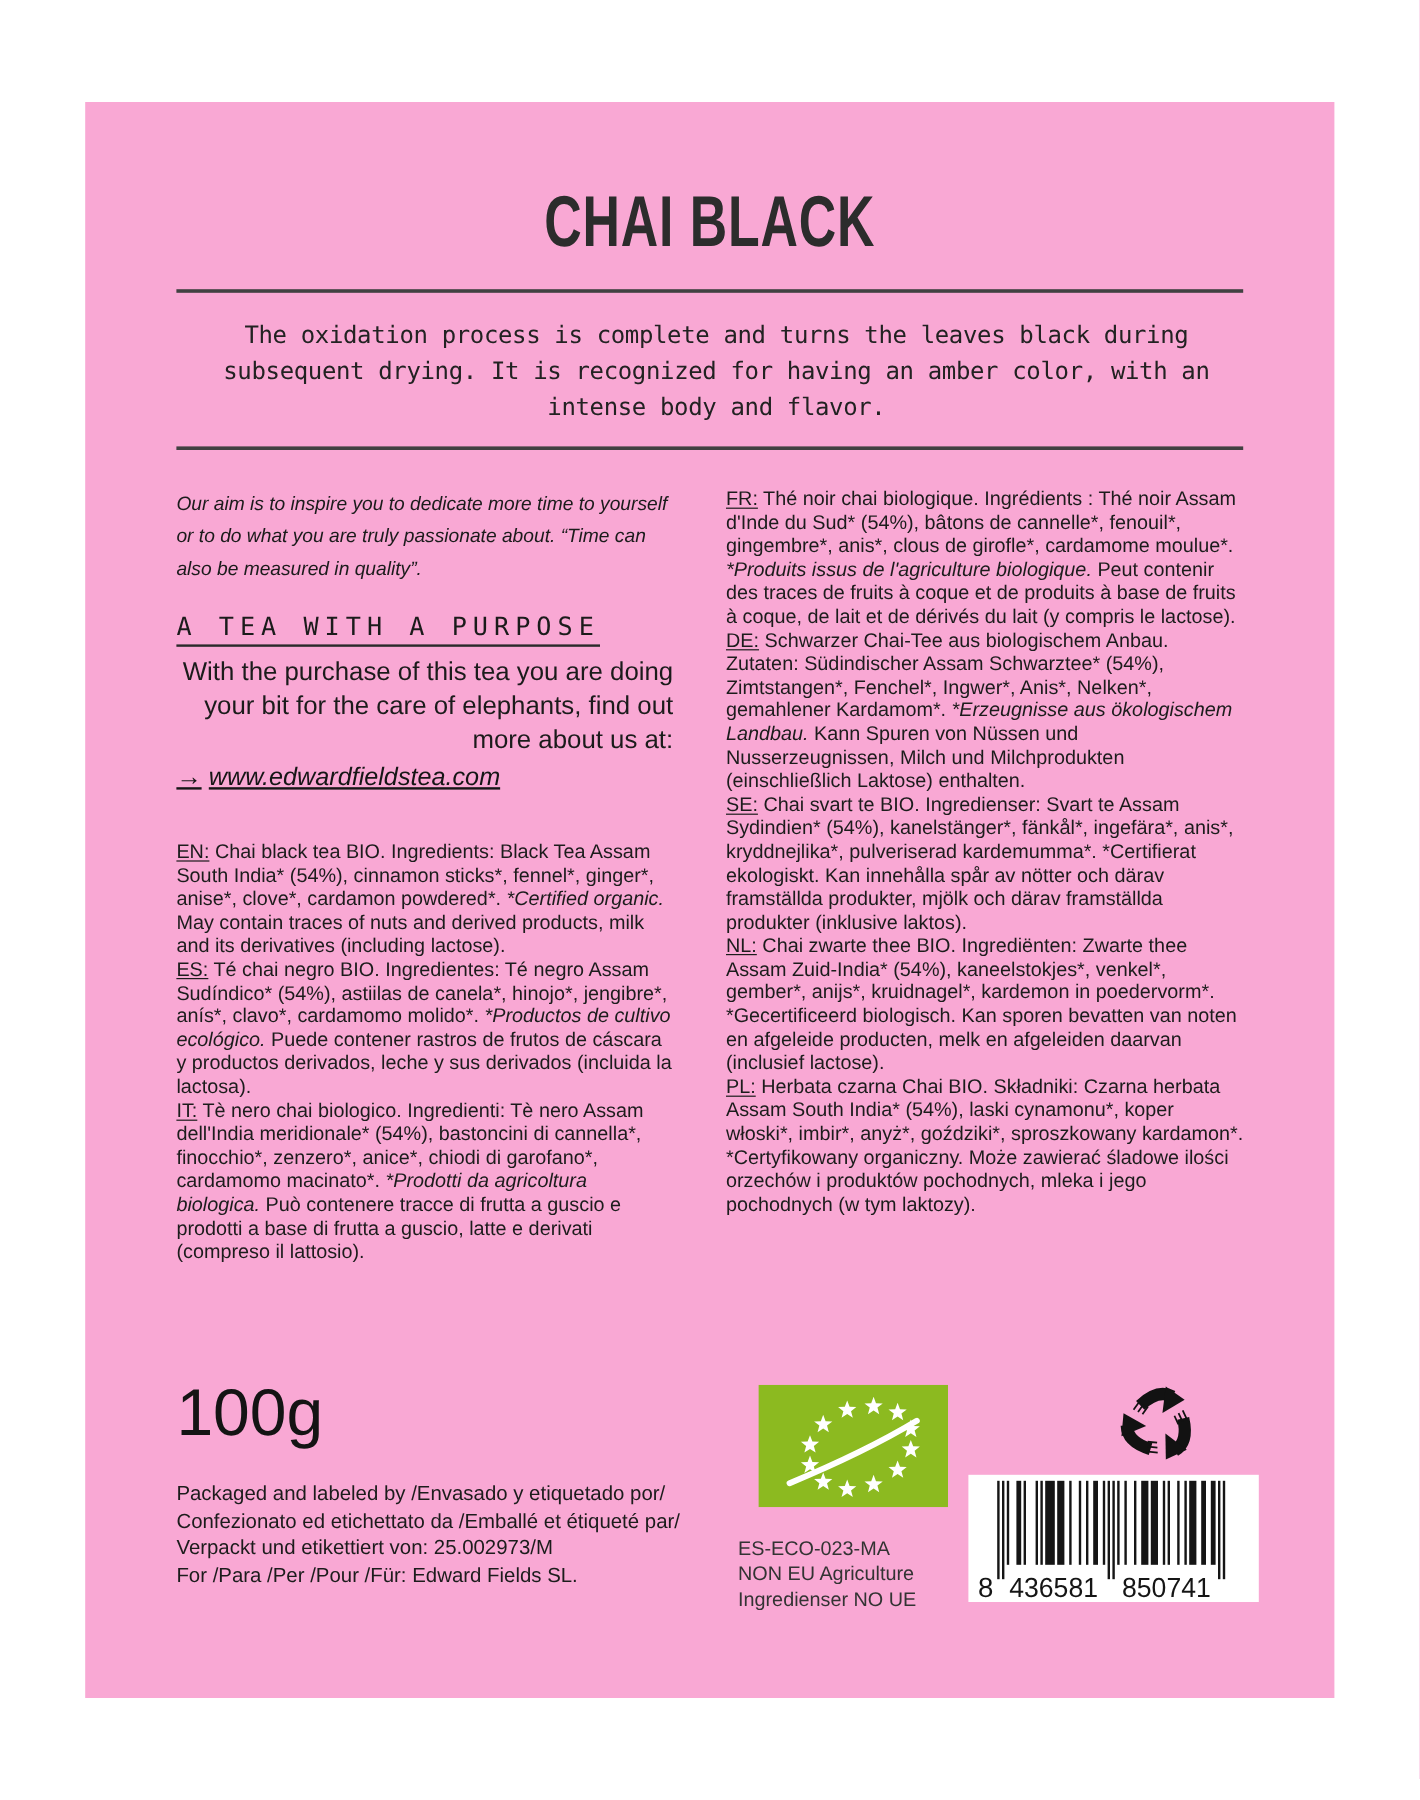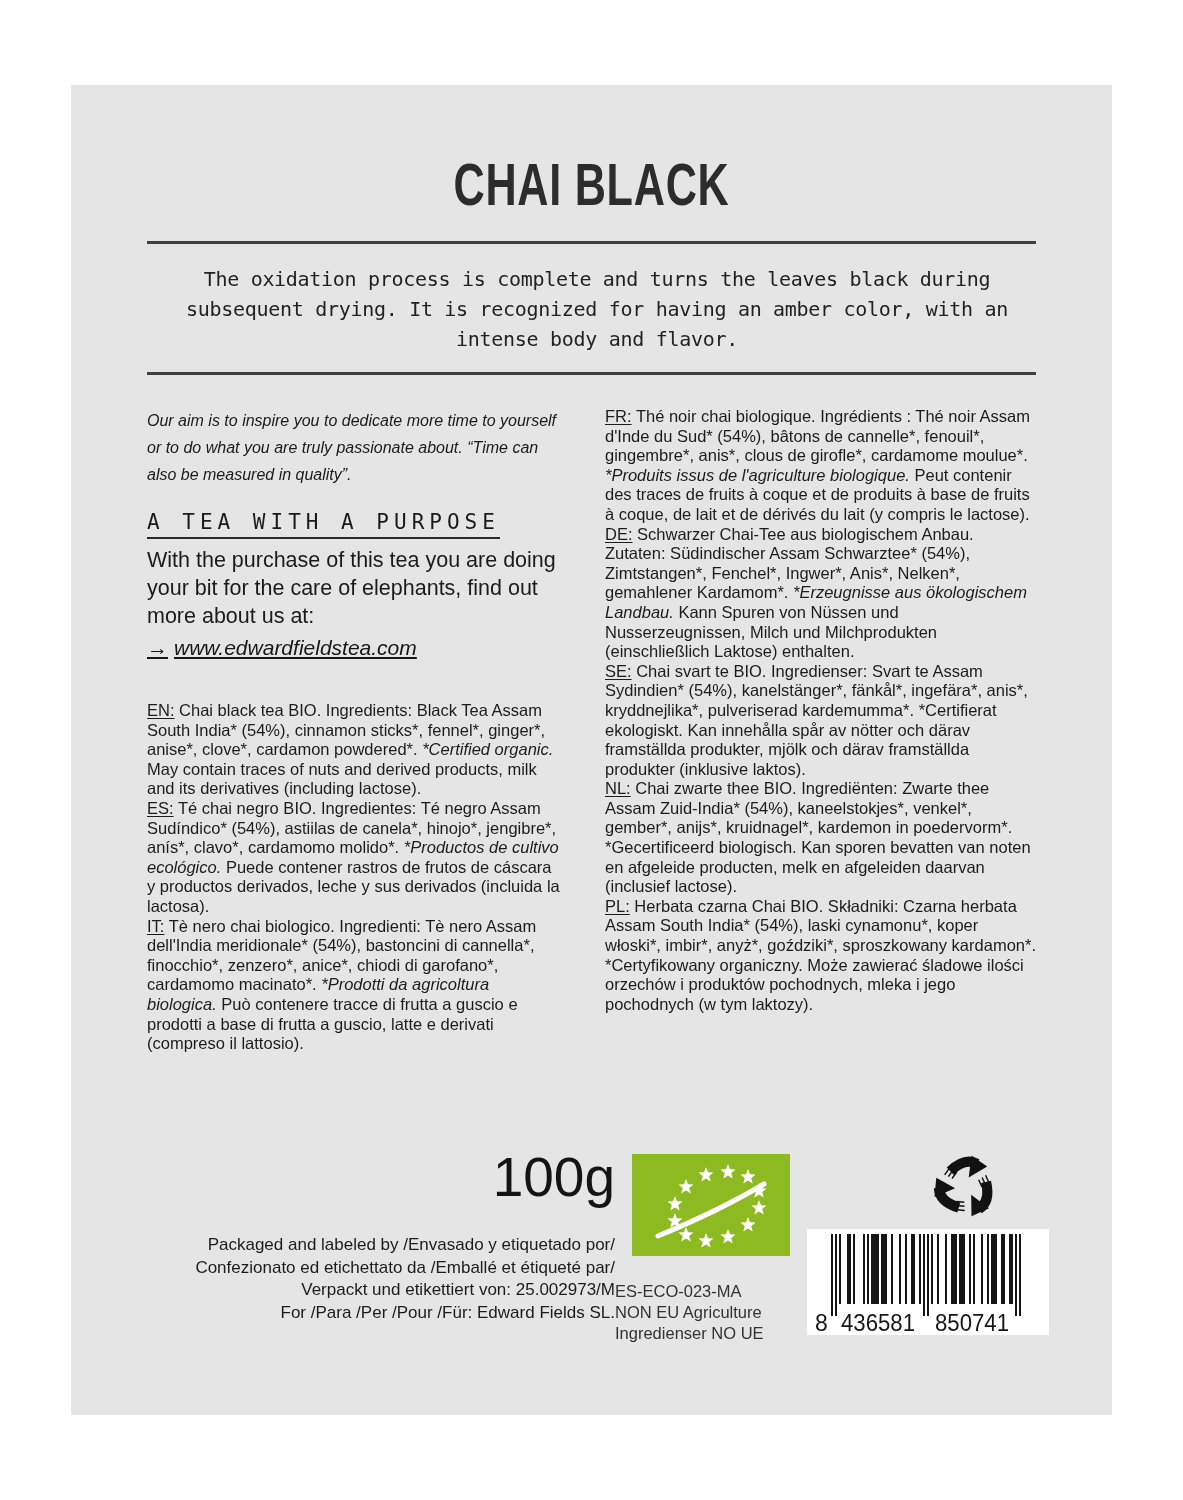--- a/index.html
+++ b/index.html
@@ -3,21 +3,21 @@
 <meta charset="utf-8">
 <style>
   html,body{margin:0;padding:0;}
   body{
     width:1183px;height:1500px;background:#ffffff;position:relative;
     font-family:"Liberation Sans", sans-serif;color:#1d1d1d;
     -webkit-font-smoothing:antialiased;
   }
   .label{
     position:absolute;left:71px;top:85px;width:1041px;height:1330px;
-    background:#e5e5e5;box-sizing:border-box;padding:0 76px;
+    background:#f9a8d4;box-sizing:border-box;padding:0 76px;
   }
   
   .title{
     margin:70px 0 0;text-align:center;font-size:60px;line-height:60px;
     font-weight:700;color:#2c2c2c;letter-spacing:1px;
     transform:scaleX(0.72);transform-origin:50% 50%;
     white-space:nowrap;
   }
   .rule{border:none;border-top:3px solid #414141;margin:26px 0 0;}
   .rule.second{margin-top:18px;}
@@ -32,31 +32,31 @@
   .col-right{flex:1 1 auto;min-width:0;}
   .intro{
     margin:0;font-style:italic;font-size:16px;line-height:27px;color:#1b1b1b;
   }
   .purpose-heading{
     margin:22px 0 0;display:inline-block;
     font-family:"DejaVu Sans Mono", monospace;font-weight:400;
     font-size:21px;letter-spacing:5px;color:#1b1b1b;
     border-bottom:2.5px solid #2a2a2a;padding-bottom:3px;white-space:nowrap;
   }
-  .purpose-body{margin:7px 0 0;font-size:21.5px;line-height:28px;color:#1b1b1b;}
+  .purpose-body{margin:7px 0 0;font-size:21.5px;line-height:28px;color:#1b1b1b;text-align:right;}
   .links{margin-top:3px;}
   .link-line{font-style:italic;font-size:21px;line-height:30px;color:#161616;text-decoration:underline;}
   .link-line .arrow{font-style:normal;margin-right:6px;}
   .ingredients{margin-top:38px;font-size:16.5px;line-height:19.6px;color:#1c1c1c;}
   .col-right .ingredients{margin-top:0;}
   .ing{margin:0;}
   .ing .lang{text-decoration:underline;text-underline-offset:2px;}
   
   .bottom{position:absolute;left:76px;right:76px;top:1063px;display:flex;}
-  .bottom-left{width:468px;flex:0 0 auto;text-align:right;}
+  .bottom-left{width:468px;flex:0 0 auto;}
   .weight{font-size:55px;line-height:58px;font-weight:400;color:#141414;letter-spacing:0;}
   .packaging{margin-top:28px;font-size:17px;line-height:22.5px;color:#1c1c1c;}
   .bottom-mid{width:192px;flex:0 0 auto;text-align:left;padding-top:6px;}
   .eu-logo{display:block;margin:0 auto;width:158px;height:102px;}
   .cert{margin-top:25px;font-size:16.5px;line-height:21px;color:#333;}
   .bottom-right{margin-left:auto;width:242px;flex:0 0 auto;}
   .recycle-svg{display:block;width:80px;height:74px;margin-left:118px;}
   .barcode-box{
     margin-top:7px;background:#ffffff;padding:3px 8px 1px;box-sizing:border-box;width:242px;
   }

